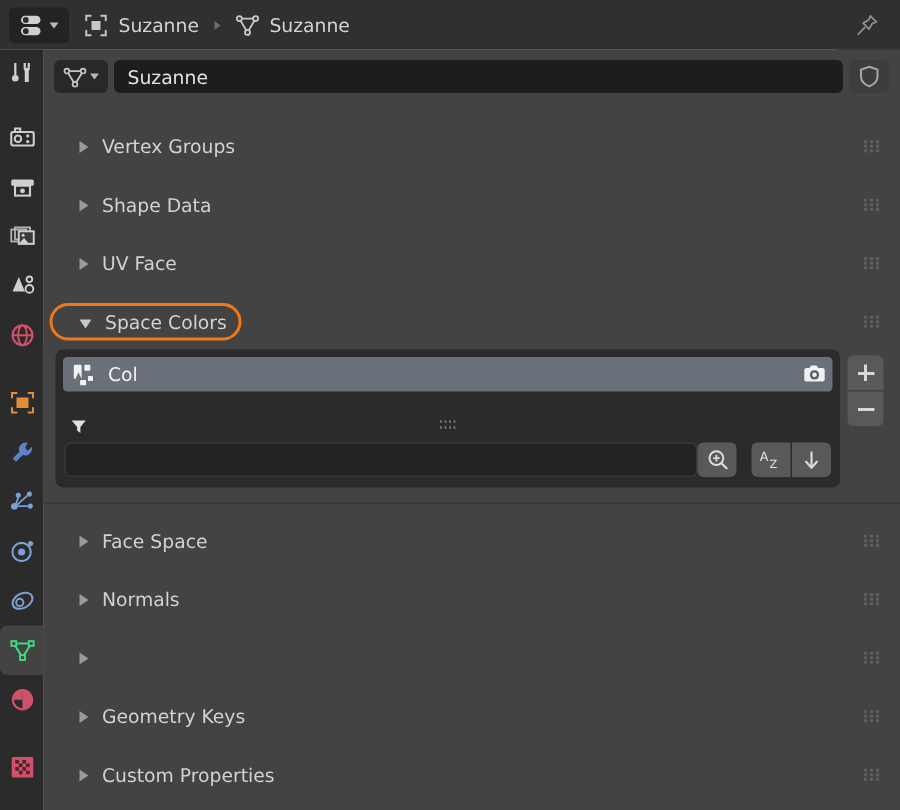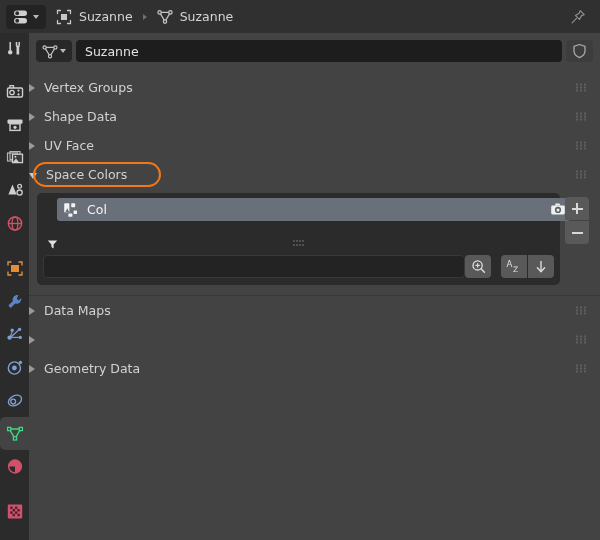--- a/index.html
+++ b/index.html
@@ -142,22 +142,23 @@
   .panels {
     position: absolute;
     left: 0; top: 40px;
     width: 571px;
   }
   .panel-head {
     position: relative;
     height: 29px;
     display: flex;
     align-items: center;
-    padding-left: 0;
+    padding-left: 24px;
     box-sizing: border-box;
+    margin-top: 10px;
   }
   .tri {
     width: 0; height: 0;
     margin-right: 9px;
     flex: 0 0 auto;
   }
   .tri.closed {
     border-top: 4.5px solid transparent;
     border-bottom: 4.5px solid transparent;
     border-left: 6px solid #9a9a9a;
@@ -205,21 +206,21 @@
   }
   .vc-inner {
     position: absolute;
     left: 8px; top: 4px;
     width: 523px; height: 92px;
     background: #2b2b2b;
     border-radius: 5px;
   }
   .vc-list-row {
     position: absolute;
-    left: 20px; top: 5px;
+    left: 5px; top: 5px;
     width: 513px; height: 23px;
     background: #6a7079;
     border-radius: 3px;
     display: flex;
     align-items: center;
     padding-left: 6px;
     box-sizing: border-box;
     gap: 8px;
   }
   .vc-row-label {
@@ -668,64 +669,94 @@
                 <span class="h"></span>
               </span>
           </div>
         </div>
       </div>
 
       <div class="sep-line"></div>
 
       <div class="panel-head">
         <div class="tri closed"></div>
-        <span class="panel-title">Data Maps</span>
-        <span class="grip">
-            <i></i>
-            <i></i>
-            <i></i>
-            <i></i>
-            <i></i>
-            <i></i>
-            <i></i>
-            <i></i>
-            <i></i>
-          </span>
-      </div>
-
+        <span class="panel-title">Face Space</span>
+        <span class="grip">
+            <i></i>
+            <i></i>
+            <i></i>
+            <i></i>
+            <i></i>
+            <i></i>
+            <i></i>
+            <i></i>
+            <i></i>
+          </span>
+      </div>
 
       <div class="panel-head">
         <div class="tri closed"></div>
-        <span class="grip">
-            <i></i>
-            <i></i>
-            <i></i>
-            <i></i>
-            <i></i>
-            <i></i>
-            <i></i>
-            <i></i>
-            <i></i>
-          </span>
-      </div>
-
+        <span class="panel-title">Normals</span>
+        <span class="grip">
+            <i></i>
+            <i></i>
+            <i></i>
+            <i></i>
+            <i></i>
+            <i></i>
+            <i></i>
+            <i></i>
+            <i></i>
+          </span>
+      </div>
 
       <div class="panel-head">
         <div class="tri closed"></div>
-        <span class="panel-title">Geometry Data</span>
-        <span class="grip">
-            <i></i>
-            <i></i>
-            <i></i>
-            <i></i>
-            <i></i>
-            <i></i>
-            <i></i>
-            <i></i>
-            <i></i>
-          </span>
-      </div>
-
-
+        <span class="grip">
+            <i></i>
+            <i></i>
+            <i></i>
+            <i></i>
+            <i></i>
+            <i></i>
+            <i></i>
+            <i></i>
+            <i></i>
+          </span>
+      </div>
+
+
+      <div class="panel-head">
+        <div class="tri closed"></div>
+        <span class="panel-title">Geometry Keys</span>
+        <span class="grip">
+            <i></i>
+            <i></i>
+            <i></i>
+            <i></i>
+            <i></i>
+            <i></i>
+            <i></i>
+            <i></i>
+            <i></i>
+          </span>
+      </div>
+
+
+      <div class="panel-head">
+        <div class="tri closed"></div>
+        <span class="panel-title">Custom Properties</span>
+        <span class="grip">
+            <i></i>
+            <i></i>
+            <i></i>
+            <i></i>
+            <i></i>
+            <i></i>
+            <i></i>
+            <i></i>
+            <i></i>
+          </span>
+      </div>
 
     </div>
   </div>
 </div>
 
 </body></html>

